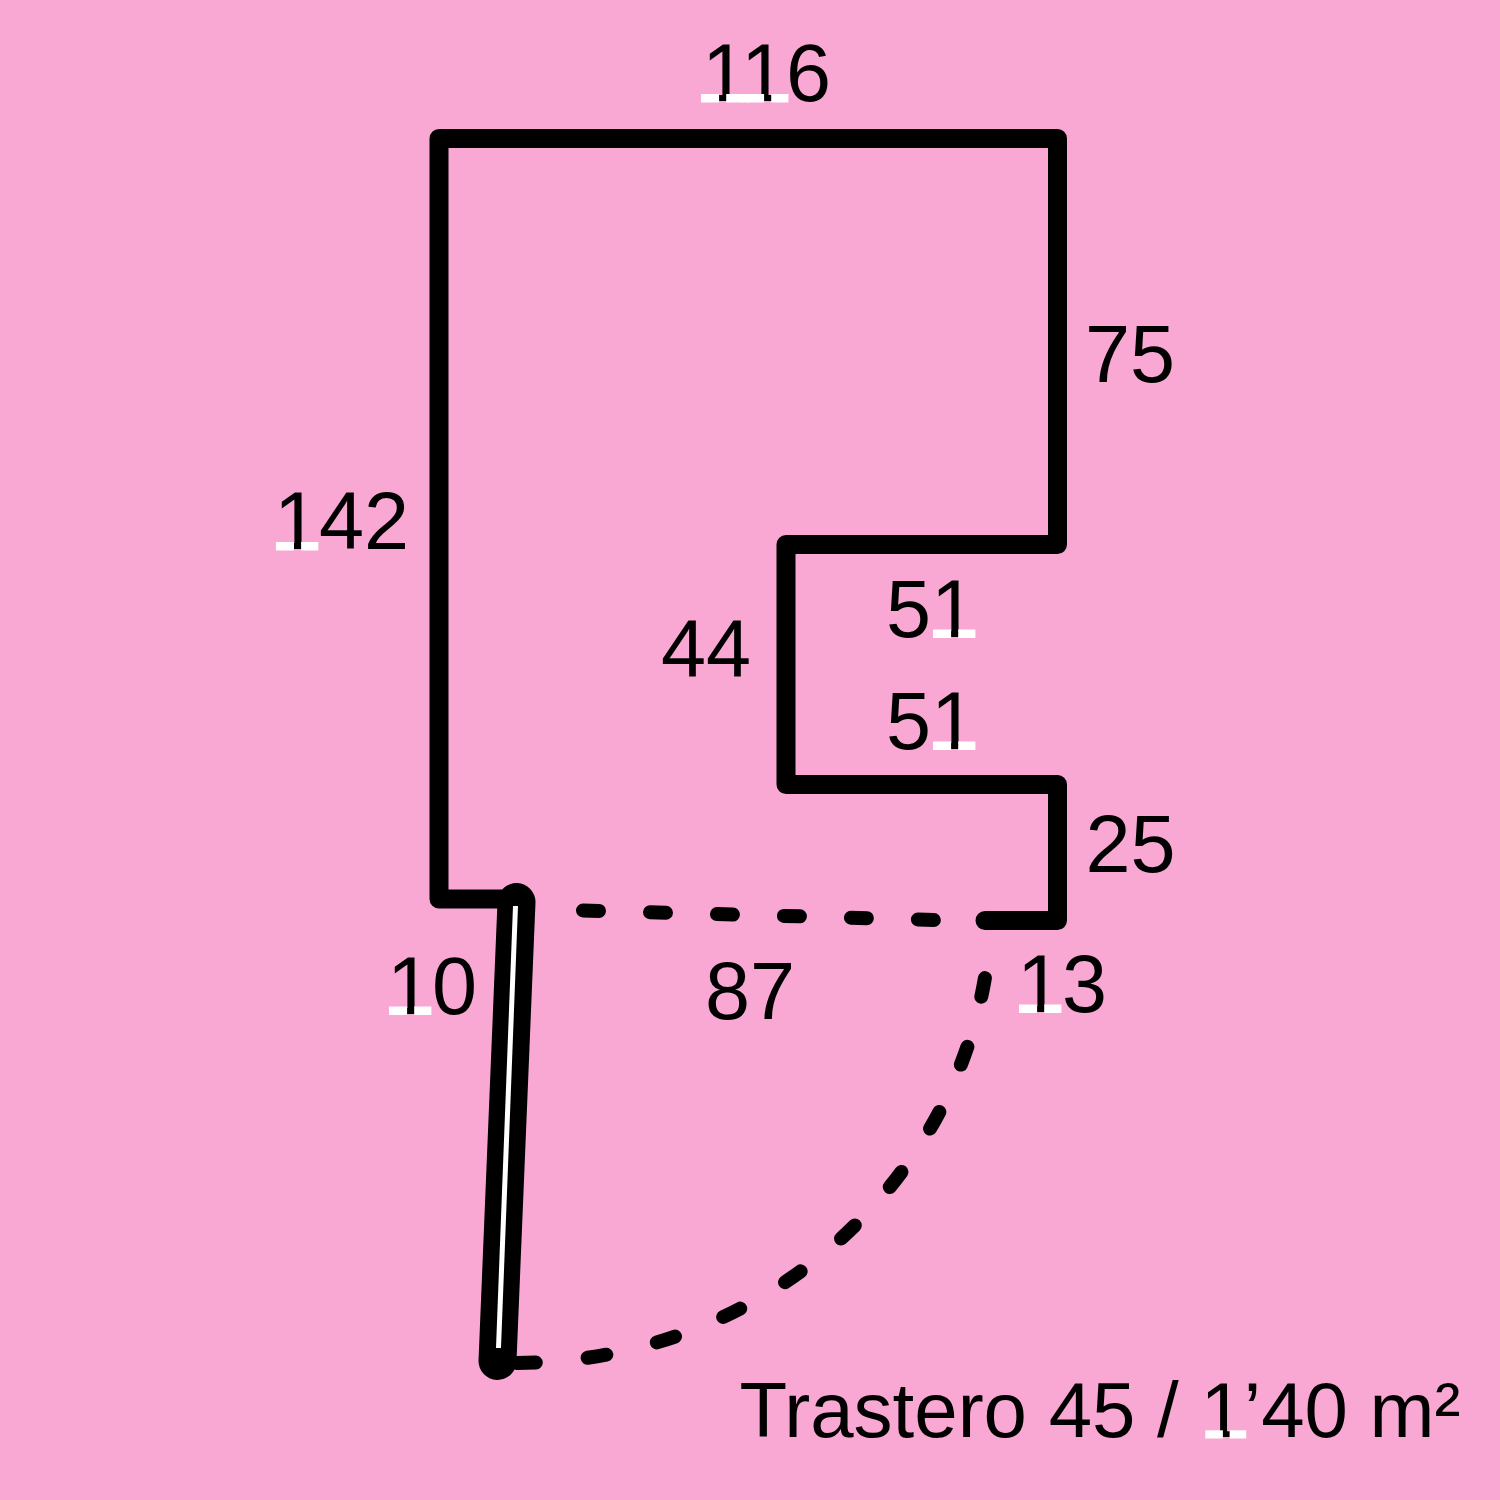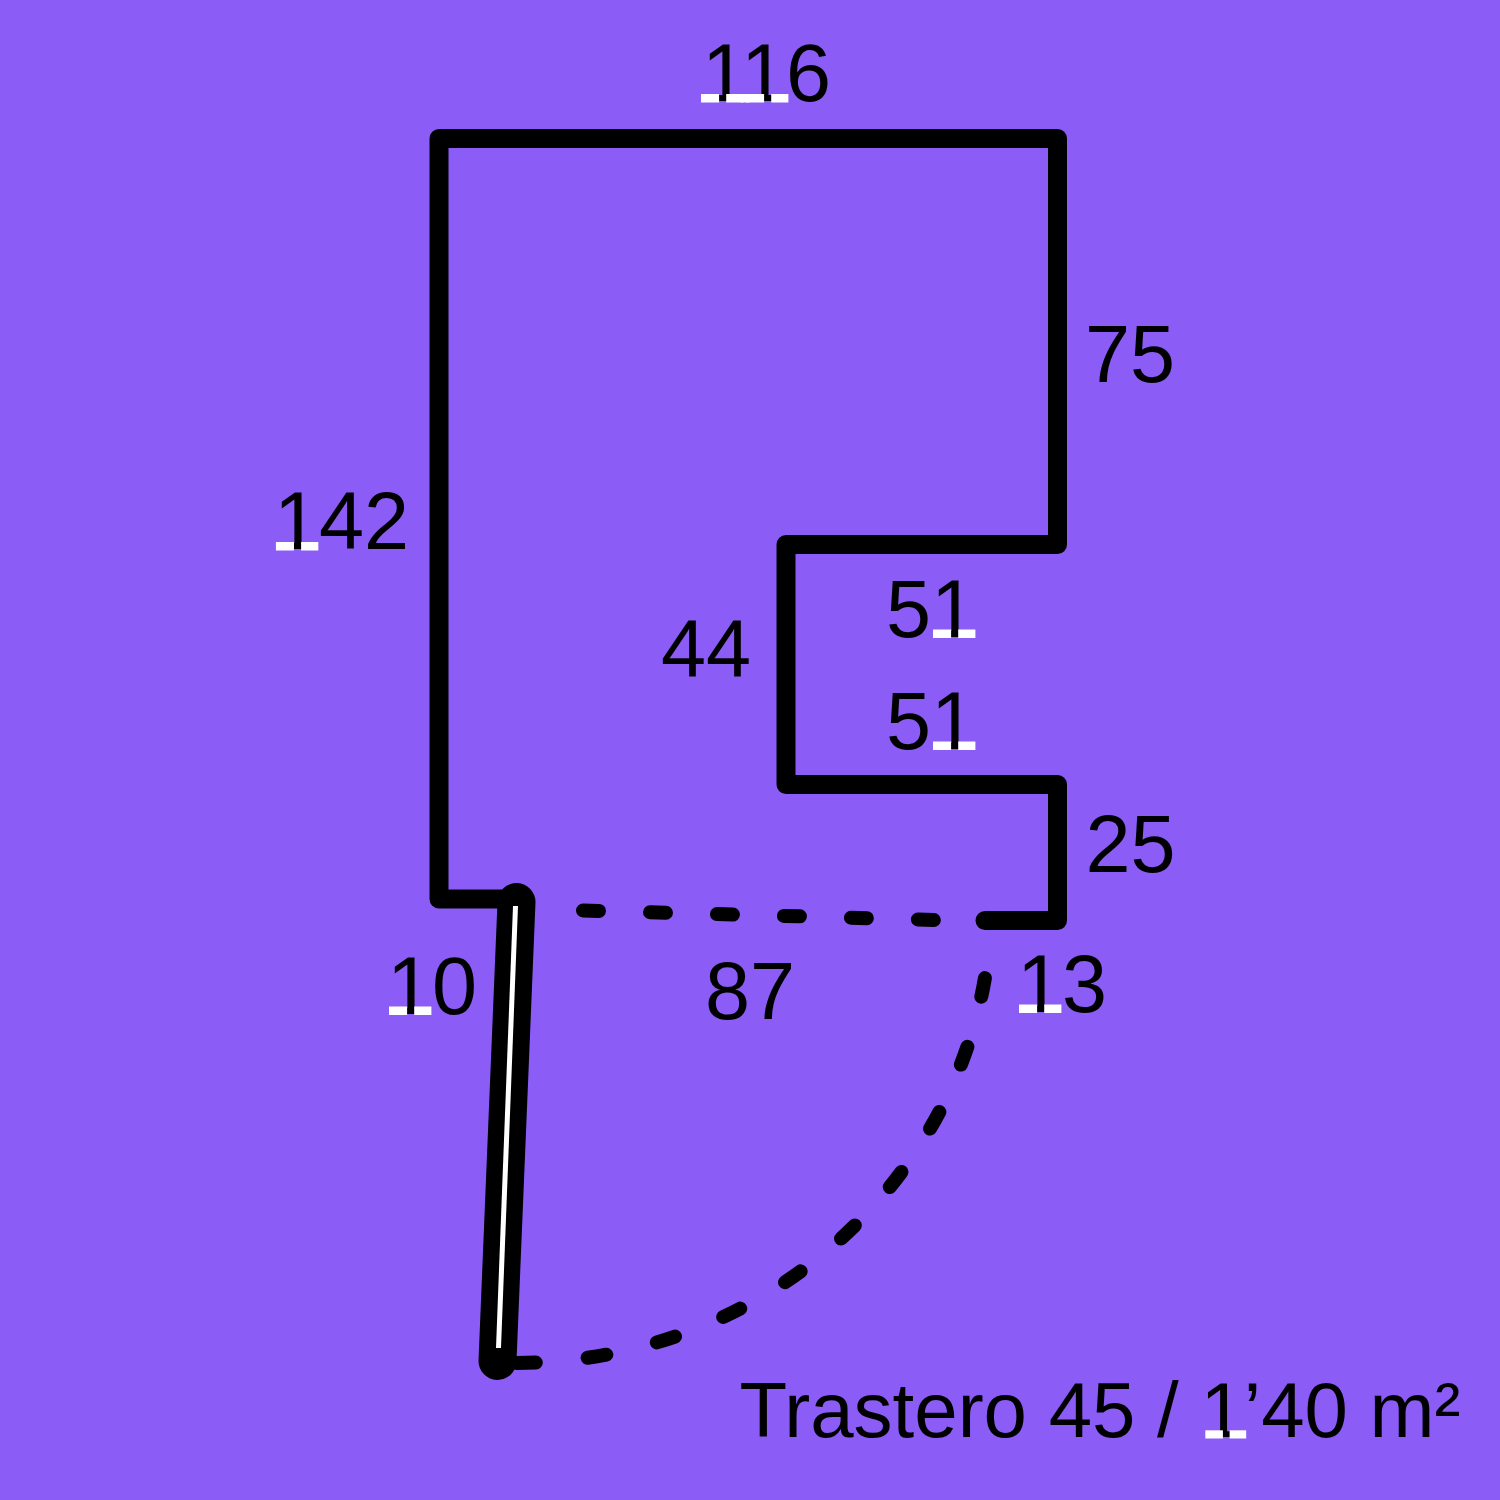--- a/index.html
+++ b/index.html
@@ -1,16 +1,16 @@
 <!DOCTYPE html>
 <html><head>
 <meta charset="utf-8">
 <style>
   html,body{margin:0;padding:0;background:#ffffff;}
-  .page{width:1500px;height:1500px;position:relative;background:#8b5cf6;overflow:hidden;}
+  .page{width:1500px;height:1500px;position:relative;background:#f9a8d4;overflow:hidden;}
   svg{position:absolute;top:0;left:0;}
   text{font-family:"Liberation Sans", sans-serif;fill:#000000;}
 </style>
 </head>
 <body>
 
 <div class="page">
 <svg width="1500" height="1500" viewBox="0 0 1500 1500">
 
   <g>

